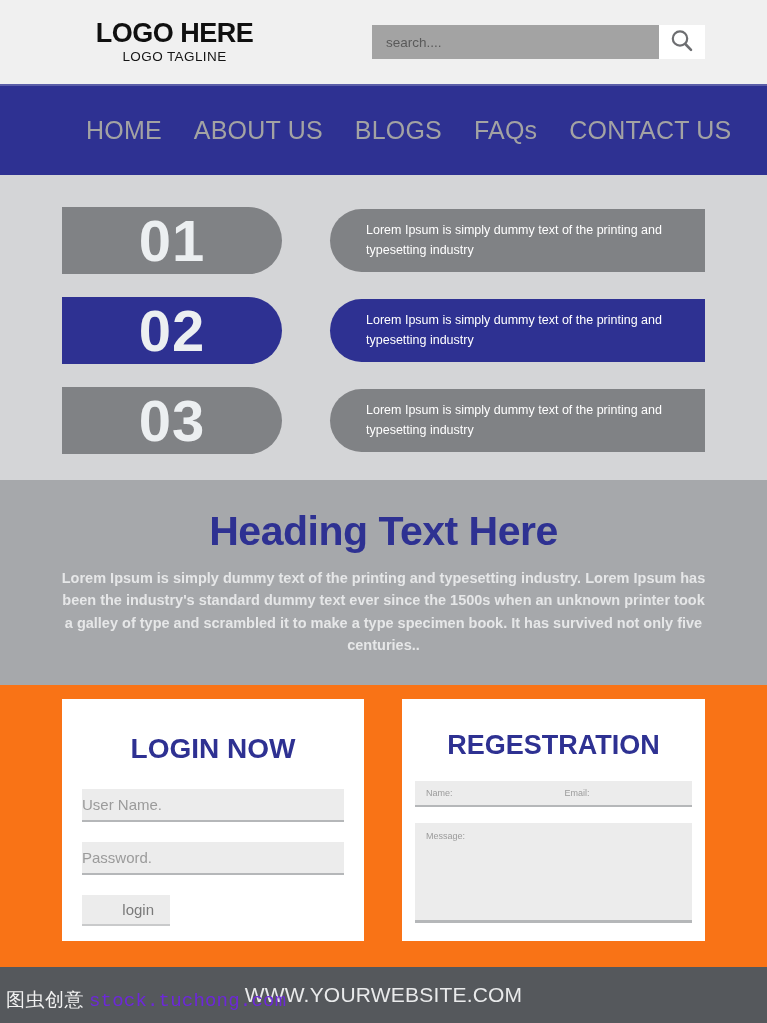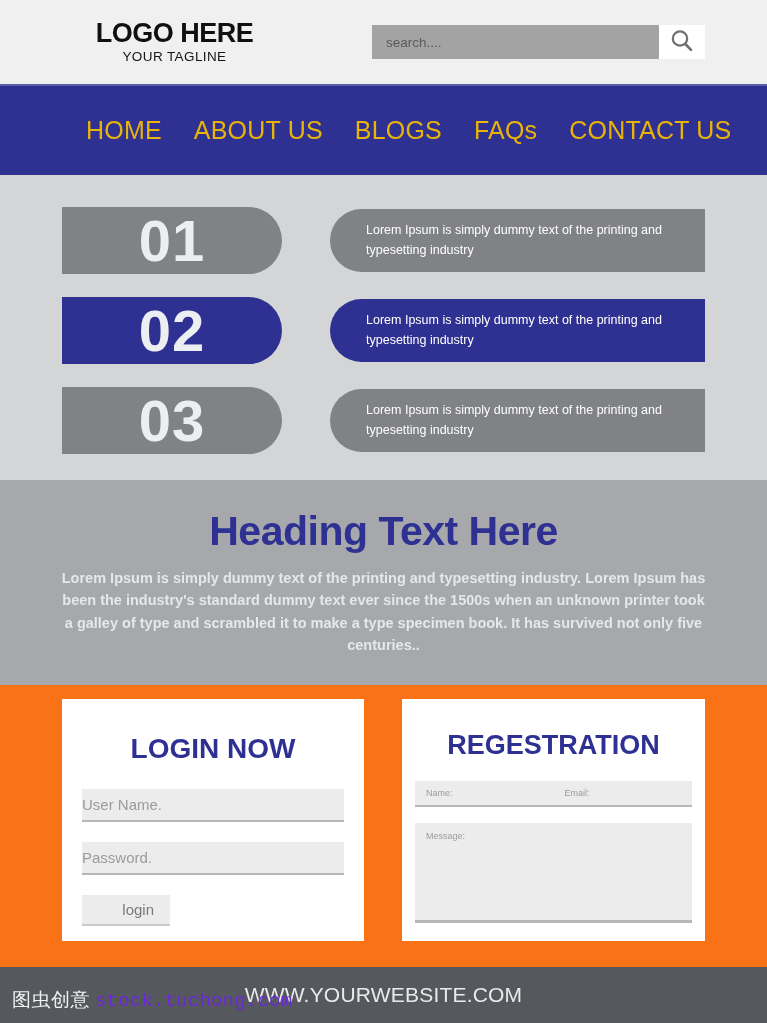--- a/index.html
+++ b/index.html
@@ -92,21 +92,21 @@
     height: 91px;
     background: #2e3192;
     border-top: 2px solid #5b5ea8;
     display: flex;
     align-items: center;
     padding-left: 86px;
     flex: 0 0 auto;
   }
 
   .nav-item {
-    color: #eab308;
+    color: #a3a3a3;
     font-size: 25px;
     letter-spacing: 0.2px;
     margin-right: 32px;
     cursor: pointer;
     white-space: nowrap;
   }
   .nav-item:last-child { margin-right: 0; }
 
   
   .steps {
@@ -278,21 +278,21 @@
 
   .footer-url {
     color: #e9eaeb;
     font-size: 21px;
     letter-spacing: 0.2px;
   }
 
   
   .watermark {
     position: absolute;
-    left: 12px;
+    left: 6px;
     bottom: 10px;
     display: flex;
     align-items: baseline;
     gap: 5px;
     pointer-events: none;
     z-index: 50;
   }
   .wm-cn {
     font-family: "DejaVu Sans", sans-serif;
     font-size: 19px;
@@ -307,21 +307,21 @@
   }
 </style>
 </head>
 <body>
 
 <div class="page">
 
   <div class="header">
     <div class="logo-block">
       <div class="logo-title">LOGO HERE</div>
-      <div class="logo-tagline">YOUR TAGLINE</div>
+      <div class="logo-tagline">LOGO TAGLINE</div>
     </div>
 
     <div class="search-wrap">
       <input class="search-input" type="text" placeholder="search...." style="">
       <button class="search-btn">
         <span>
           <svg width="26" height="26" viewBox="0 0 26 26">
             <circle cx="11" cy="10.5" r="7.2" fill="none" stroke="#6d6e71" stroke-width="2.2"></circle>
             <line x1="16.3" y1="16" x2="22" y2="21.8" stroke="#6d6e71" stroke-width="2.6" stroke-linecap="round"></line>
           </svg>

